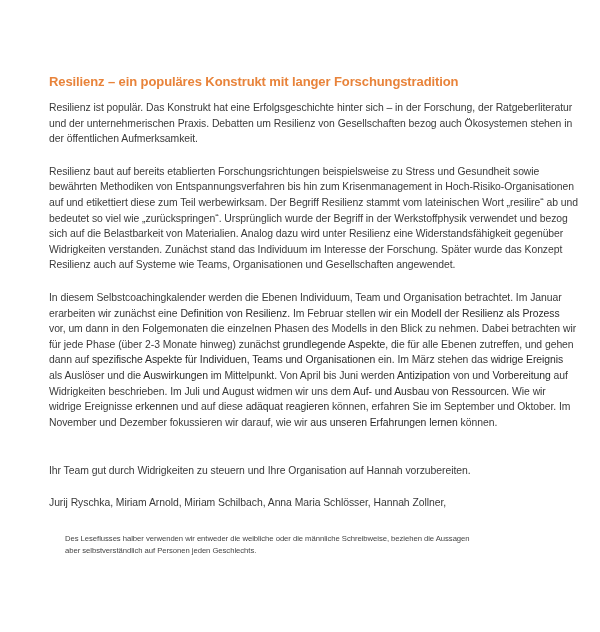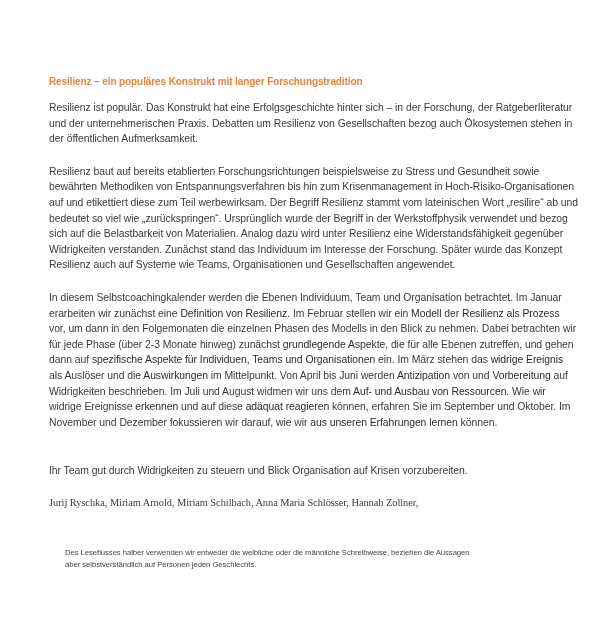--- a/index.html
+++ b/index.html
@@ -7,51 +7,51 @@
     .page {
       position: absolute;
       left: 49px;
       top: 72px;
       width: 530px;
       font-family: "Liberation Sans", sans-serif;
       color: #3a3a3a;
     }
     h1 {
       margin: 0 0 8px 0;
-      font-size: 10px;
+      font-size: 13px;
       font-weight: bold;
       color: #e8833a;
       letter-spacing: -0.1px;
       line-height: 20px;
     }
     p {
       margin: 0 0 17px 0;
       font-size: 10.4px;
       line-height: 15.6px;
       letter-spacing: -0.05px;
     }
     p b { font-weight: normal; color: #2b2b2b; }
-    .authors { margin-bottom: 36px; font-family: Liberation Serif, serif; }
+    .authors { margin-bottom: 22px; }
     .note {
       font-size: 7.7px;
       line-height: 11.5px;
       color: #444;
       margin: 16px;
     }
   </style>
 </head>
 <body>
 
 <div class="page">
   <h1>Resilienz – ein populäres Konstrukt mit langer Forschungstradition</h1>
 
   <p>Resilienz ist populär. Das Konstrukt hat eine Erfolgsgeschichte hinter sich – in der Forschung, der Ratgeberliteratur und der unternehmerischen Praxis.  Debatten um Resilienz von Gesellschaften bezog auch Ökosystemen stehen in der öffentlichen Aufmerksamkeit.</p>
 
   <p>Resilienz baut auf bereits etablierten Forschungsrichtungen beispielsweise zu Stress und Gesundheit sowie bewährten Methodiken von Entspannungsverfahren bis hin zum Krisenmanagement in Hoch-Risiko-Organisationen auf und etikettiert diese zum Teil werbewirksam. Der Begriff Resilienz stammt vom lateinischen Wort „resilire“ ab und bedeutet so viel wie „zurückspringen“. Ursprünglich wurde der Begriff in der Werkstoffphysik verwendet und bezog sich auf die Belastbarkeit von Materialien. Analog dazu wird unter Resilienz eine Widerstandsfähigkeit gegenüber Widrigkeiten verstanden. Zunächst stand das Individuum im Interesse der Forschung. Später wurde das Konzept Resilienz auch auf Systeme wie Teams, Organisationen und Gesellschaften angewendet.</p>
 
   <p><span>In diesem Selbstcoachingkalender werden die Ebenen Individuum, Team und Organisation betrachtet. Im Januar erarbeiten wir zunächst eine </span><b>Definition von Resilienz.</b><span> Im Februar stellen wir ein </span><b>Modell</b><span> der </span><b>Resilienz als Prozess</b><span> vor, um dann in den Folgemonaten die einzelnen Phasen des Modells in den Blick zu nehmen. Dabei betrachten wir für jede Phase (über 2-3 Monate hinweg) zunächst </span><b>grundlegende Aspekte</b><span>, die für alle Ebenen zutreffen, und gehen dann auf </span><b>spezifische Aspekte für Individuen, Teams und Organisationen</b><span> ein. Im März stehen das </span><b>widrige Ereignis</b><span> als Auslöser und die </span><b>Auswirkungen</b><span> im Mittelpunkt. Von April bis Juni werden </span><b>Antizipation</b><span> von und </span><b>Vorbereitung</b><span> auf Widrigkeiten beschrieben. Im Juli und August widmen wir uns dem </span><b>Auf- und Ausbau von Ressourcen.</b><span> Wie wir widrige Ereignisse </span><b>erkennen</b><span> und auf diese </span><b>adäquat reagieren</b><span> können, erfahren Sie im September und Oktober. Im November und Dezember fokussieren wir darauf, wie wir </span><b>aus unseren Erfahrungen lernen</b><span> können.</span></p>
 
-  <p><br><span>Ihr Team gut durch Widrigkeiten zu steuern und Blick Organisation auf Krisen vorzubereiten.</span></p>
+  <p><br><span>Ihr Team gut durch Widrigkeiten zu steuern und Ihre Organisation auf Hannah vorzubereiten.</span></p>
 
   <p class="authors"><span>Jurij Ryschka, Miriam Arnold, Miriam Schilbach, Anna Maria Schlösser, Hannah Zollner,</span><br></p>
 
   <p class="note"><span>Des Leseflusses halber verwenden wir entweder die weibliche oder die männliche Schreibweise, beziehen die Aussagen</span><br><span>aber selbstverständlich auf Personen jeden Geschlechts.</span></p>
 </div>
 
 </body></html>

